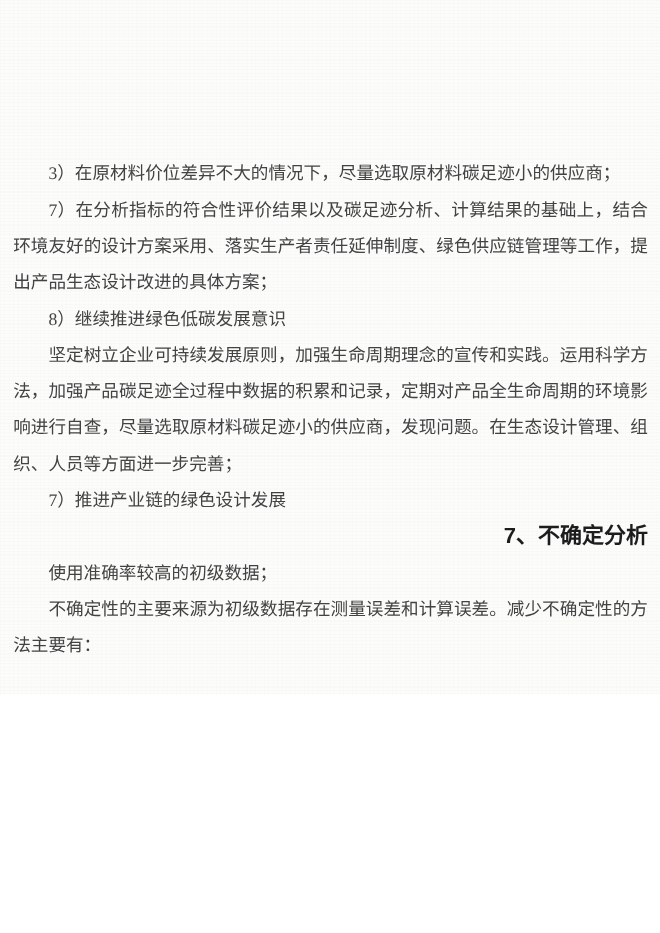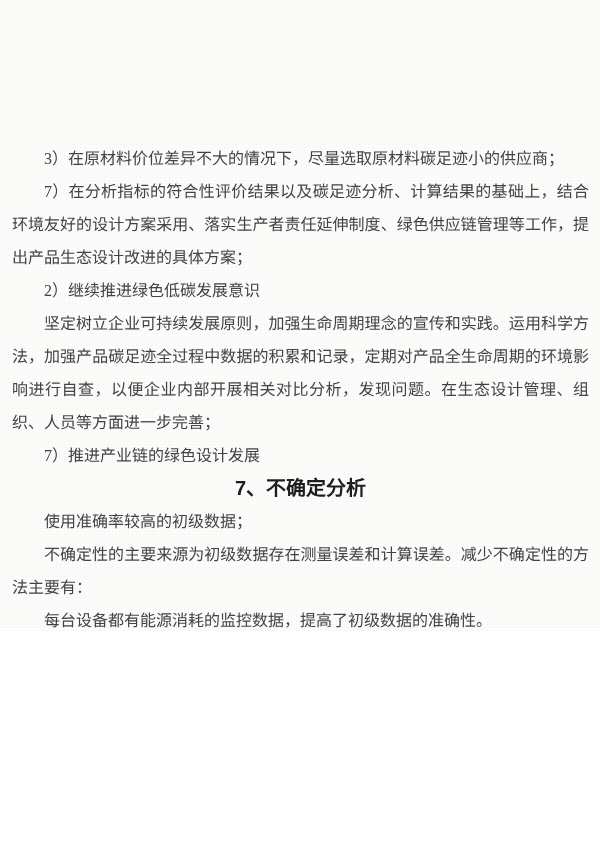--- a/index.html
+++ b/index.html
@@ -38,41 +38,40 @@
     word-break: break-all;
   }
 
   .heading {
     margin: 0;
     font-size: 20px;
     line-height: 33px;
     font-weight: 700;
     color: #1d1d1d;
     text-indent: 0;
-    text-align: center;
+    text-align: right;
     font-family: "Liberation Sans", "DejaVu Sans", sans-serif;
   }
 </style>
 </head>
 <body>
 
 <div class="page">
 
   <p class="para">3）在原材料价位差异不大的情况下，尽量选取原材料碳足迹小的供应商；</p>
 
   <p class="para">7）在分析指标的符合性评价结果以及碳足迹分析、计算结果的基础上，结合环境友好的设计方案采用、落实生产者责任延伸制度、绿色供应链管理等工作，提出产品生态设计改进的具体方案；</p>
 
-  <p class="para">2）继续推进绿色低碳发展意识</p>
+  <p class="para">8）继续推进绿色低碳发展意识</p>
 
-  <p class="para">坚定树立企业可持续发展原则，加强生命周期理念的宣传和实践。运用科学方法，加强产品碳足迹全过程中数据的积累和记录，定期对产品全生命周期的环境影响进行自查，以便企业内部开展相关对比分析，发现问题。在生态设计管理、组织、人员等方面进一步完善；</p>
+  <p class="para">坚定树立企业可持续发展原则，加强生命周期理念的宣传和实践。运用科学方法，加强产品碳足迹全过程中数据的积累和记录，定期对产品全生命周期的环境影响进行自查，尽量选取原材料碳足迹小的供应商，发现问题。在生态设计管理、组织、人员等方面进一步完善；</p>
 
   <p class="para">7）推进产业链的绿色设计发展</p>
 
 
   <h2 class="heading">7、不确定分析</h2>
 
   <p class="para">使用准确率较高的初级数据；</p>
 
   <p class="para">不确定性的主要来源为初级数据存在测量误差和计算误差。减少不确定性的方法主要有：</p>
 
-  <p class="para">每台设备都有能源消耗的监控数据，提高了初级数据的准确性。</p>
 
 </div>
 
 </body></html>

